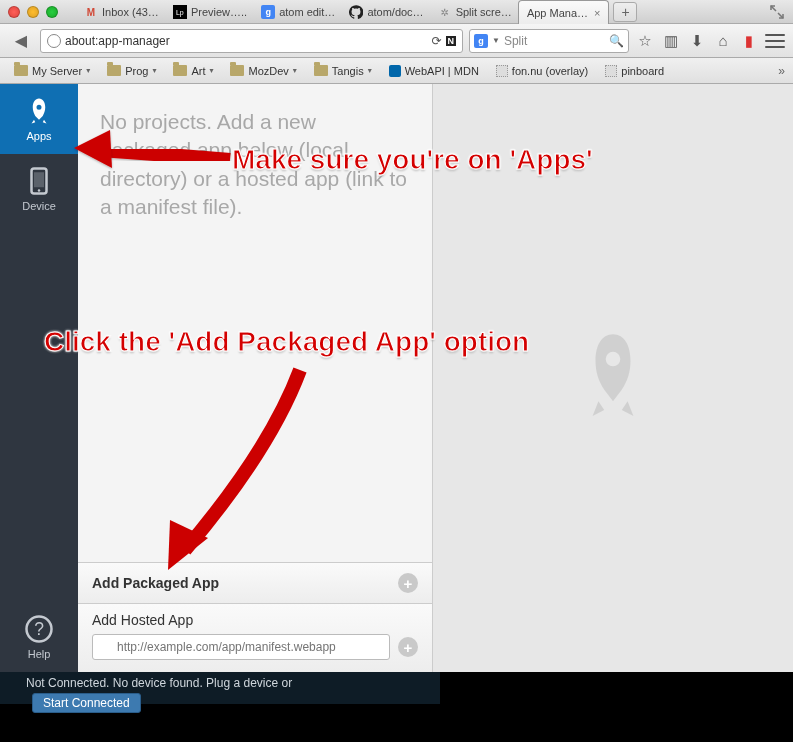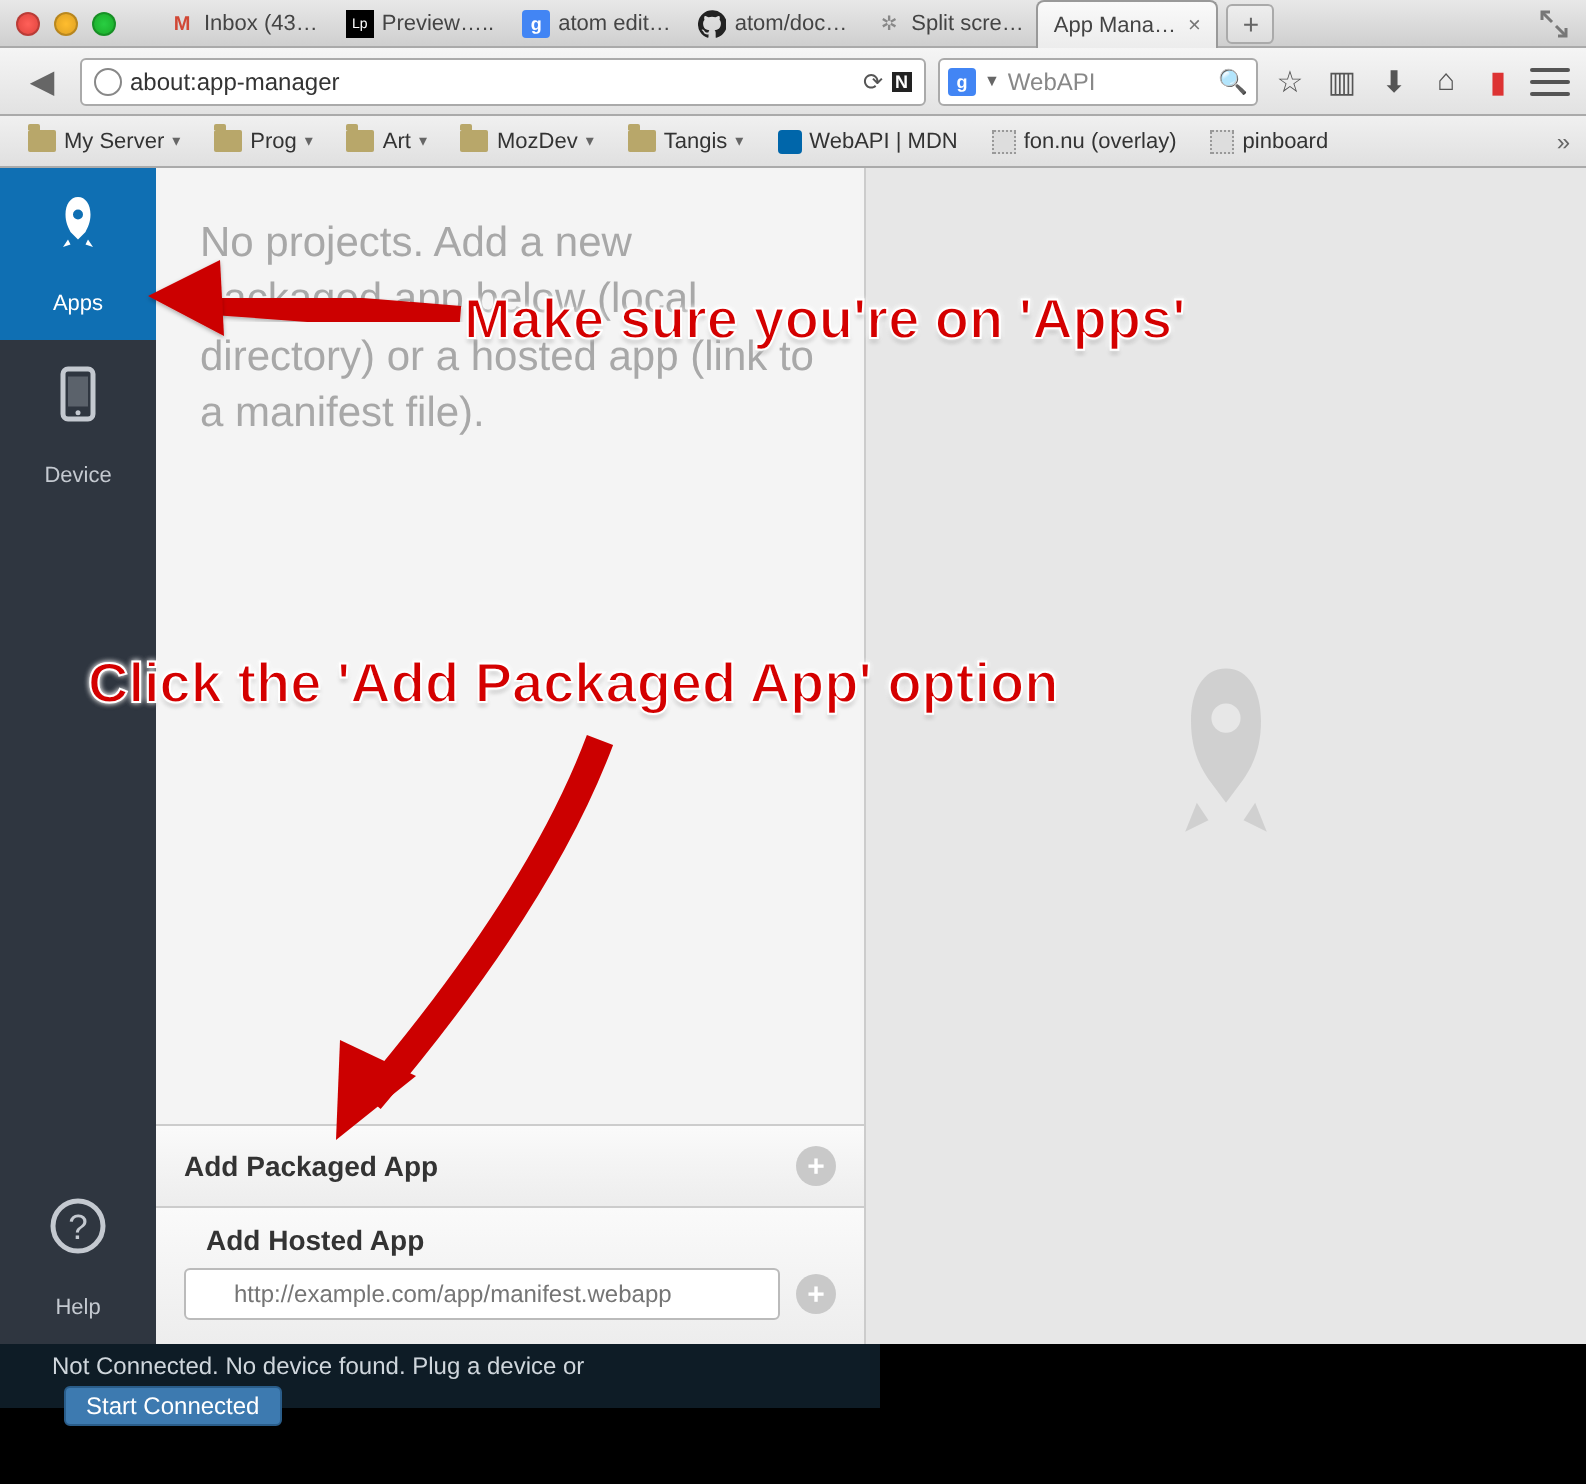--- a/index.html
+++ b/index.html
@@ -35,31 +35,31 @@
   .bmbar{height:26px;background:linear-gradient(#f0f0f0,#e0e0e0);display:flex;align-items:center;padding:0 8px;gap:5px;border-bottom:1px solid #aaa;font-size:11px;color:#333;}
   .bm{display:flex;align-items:center;gap:4px;padding:2px 6px;border-radius:3px;}
   .bm .folder{width:14px;height:11px;background:#b8a76a;border-radius:1px;position:relative;}
   .bm .folder::before{content:"";position:absolute;top:-3px;left:0;width:6px;height:3px;background:#b8a76a;border-radius:1px 1px 0 0;}
   .bm .drop{font-size:8px;color:#666;}
   .bm .sq{width:12px;height:12px;background:#ddd;border:1px dotted #999;}
   .bmbar .chev{margin-left:auto;font-size:12px;color:#666;}
   
   .app-area{position:relative;height:calc(742px - 24px - 28px - 34px - 26px - 42px);display:flex;background:#ececec;}
   .side-rail{width:78px;background:#2f3640;display:flex;flex-direction:column;align-items:center;}
-  .rail-item{width:100%;display:flex;flex-direction:column;align-items:center;justify-content:center;padding:12px 0;color:#c4c9d0;font-size:11px;gap:20px;cursor:pointer;}
+  .rail-item{width:100%;display:flex;flex-direction:column;align-items:center;justify-content:center;padding:12px 0;color:#c4c9d0;font-size:11px;gap:4px;cursor:pointer;}
   .rail-item.active{background:#0f6fb3;color:#fff;}
   .rail-item svg{width:30px;height:30px;fill:currentColor;}
   .rail-spacer{flex:1;}
   .proj-col{width:355px;background:#f4f4f4;border-right:1px solid #ccc;display:flex;flex-direction:column;position:relative;}
   .empty-msg{padding:24px 20px 0 22px;color:#a8a8a8;font-size:21px;line-height:1.35;font-weight:500;}
   .proj-spacer{flex:1;}
   .add-row{border-top:1px solid #ccc;background:linear-gradient(#fafafa,#ededed);padding:10px 14px;display:flex;align-items:center;justify-content:space-between;font-size:14px;font-weight:600;color:#333;}
   .plus-circ{width:20px;height:20px;border-radius:50%;background:#c9c9c9;color:#fff;display:flex;align-items:center;justify-content:center;font-size:15px;font-weight:bold;}
   .hosted-block{border-top:1px solid #ccc;background:linear-gradient(#fafafa,#ededed);padding:8px 14px 12px;}
-  .hosted-block .lbl{font-size:14px;font-weight:700;color:#333;margin-bottom:6px;margin-left:11px;}
+  .hosted-block .lbl{font-size:14px;font-weight:400;color:#333;margin-bottom:6px;}
   .hosted-row{display:flex;gap:8px;align-items:center;}
   .hosted-row input{flex:1;height:26px;border:1px solid #bbb;border-radius:3px;padding:0 24px;font-size:12px;color:#888;background:#fff;}
   .preview-col{flex:1;background:#e7e7e7;display:flex;align-items:center;justify-content:center;}
   .ghost-rocket{width:70px;height:90px;opacity:.15;}
   
   .bottom-bar{height:32px;background:#0e1c26;display:flex;align-items:flex-start;padding:4px 0 0 26px;color:#cfd6dc;font-size:12px;flex-direction:column;gap:3px;}
   .bottom-bar .btn{background:#3d7ab0;border:1px solid #2a5d8a;color:#fff;font-size:12px;padding:2px 10px;border-radius:3px;margin-left:6px;display:inline-block;}
   
   .annot{position:absolute;font-family:"Arial Black",Arial,sans-serif;font-weight:900;color:#d40000;font-size:28px;-webkit-text-stroke:1px #fff;text-shadow:0 0 3px #fff,0 0 3px #fff,0 2px 2px rgba(0,0,0,.25);pointer-events:none;white-space:nowrap;}
   .arrow{position:absolute;pointer-events:none;}
@@ -118,21 +118,21 @@
     <span class="globe"></span>
     <span>about:app-manager</span>
     <div class="url-icons">
       <span>⟳</span>
       <span style="background:#222;color:#fff;padding:0 2px;font-size:9px;font-weight:bold">N</span>
     </div>
   </div>
   <div class="searchbox">
     <span class="g-square">g</span>
     <span style="font-size:8px;color:#666">▼</span>
-    <span>WebAPI</span>
+    <span>Split</span>
     <span style="margin-left:auto;color:#888">🔍</span>
   </div>
   <div class="tool-ic">☆</div>
   <div class="tool-ic">▥</div>
   <div class="tool-ic">⬇</div>
   <div class="tool-ic">⌂</div>
   <div class="tool-ic" style="color:#d33">▮</div>
   <div class="tool-ic">
       <div class="hamburger">
         <div></div>

